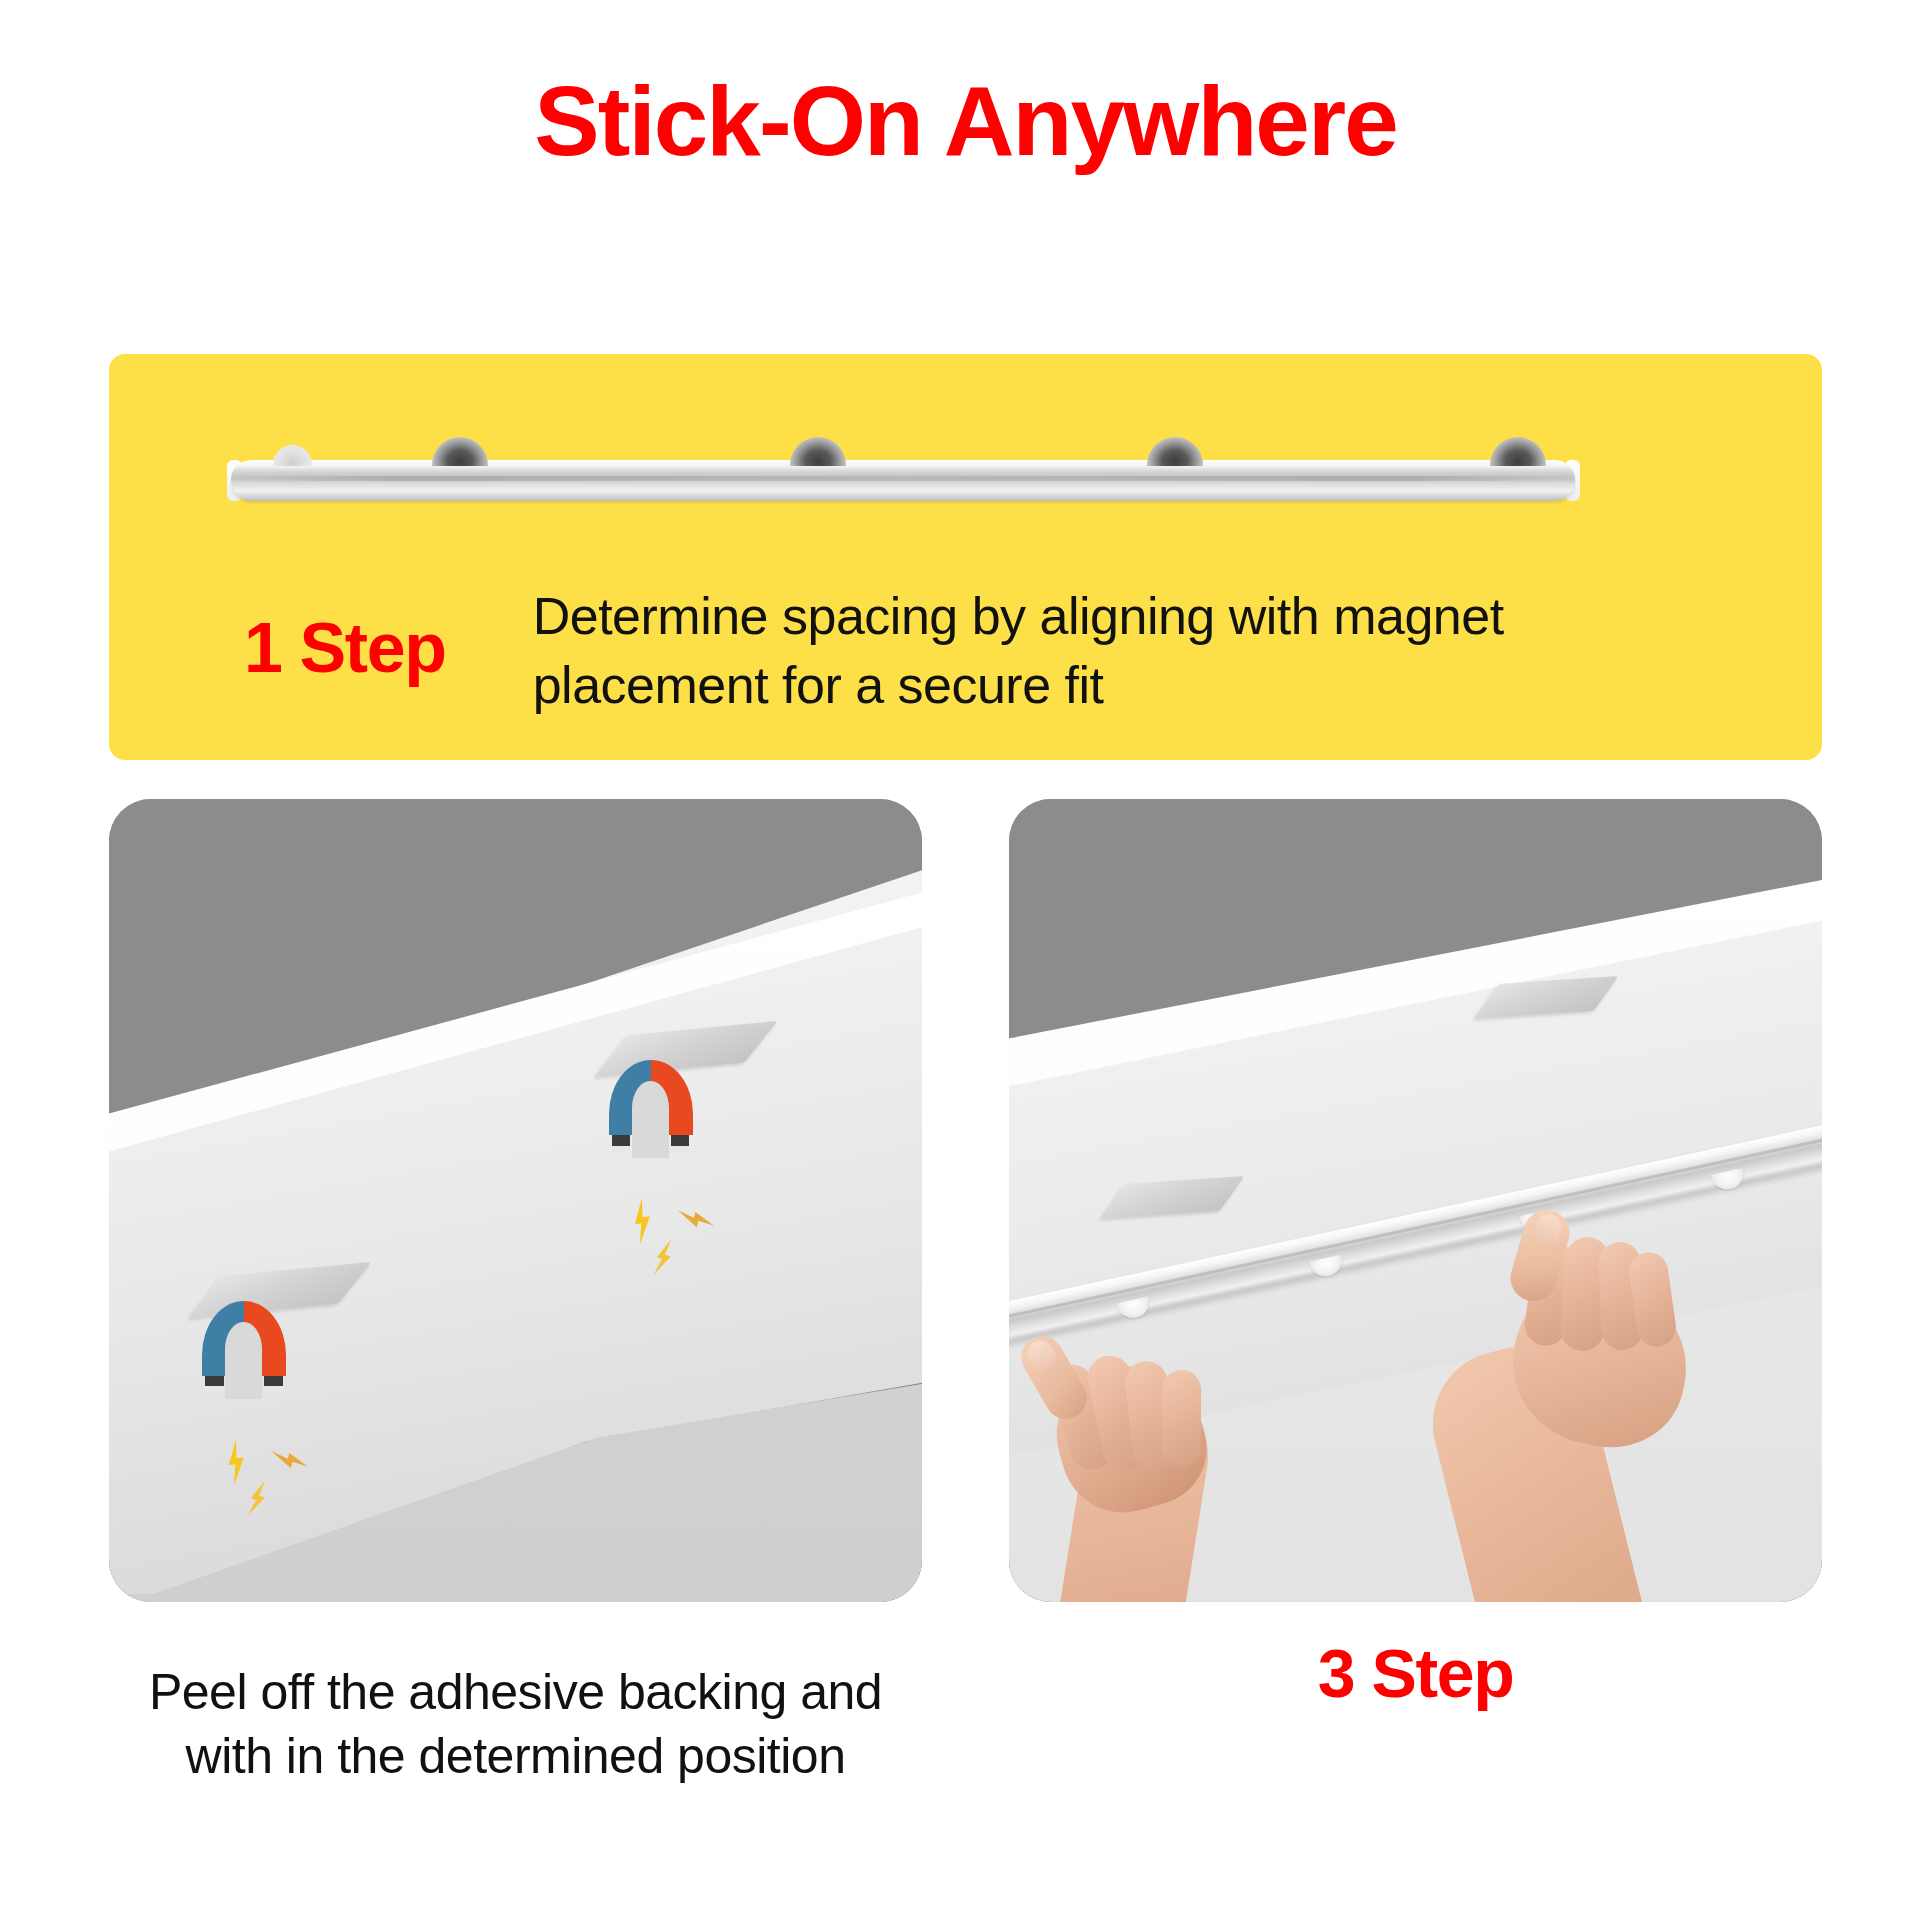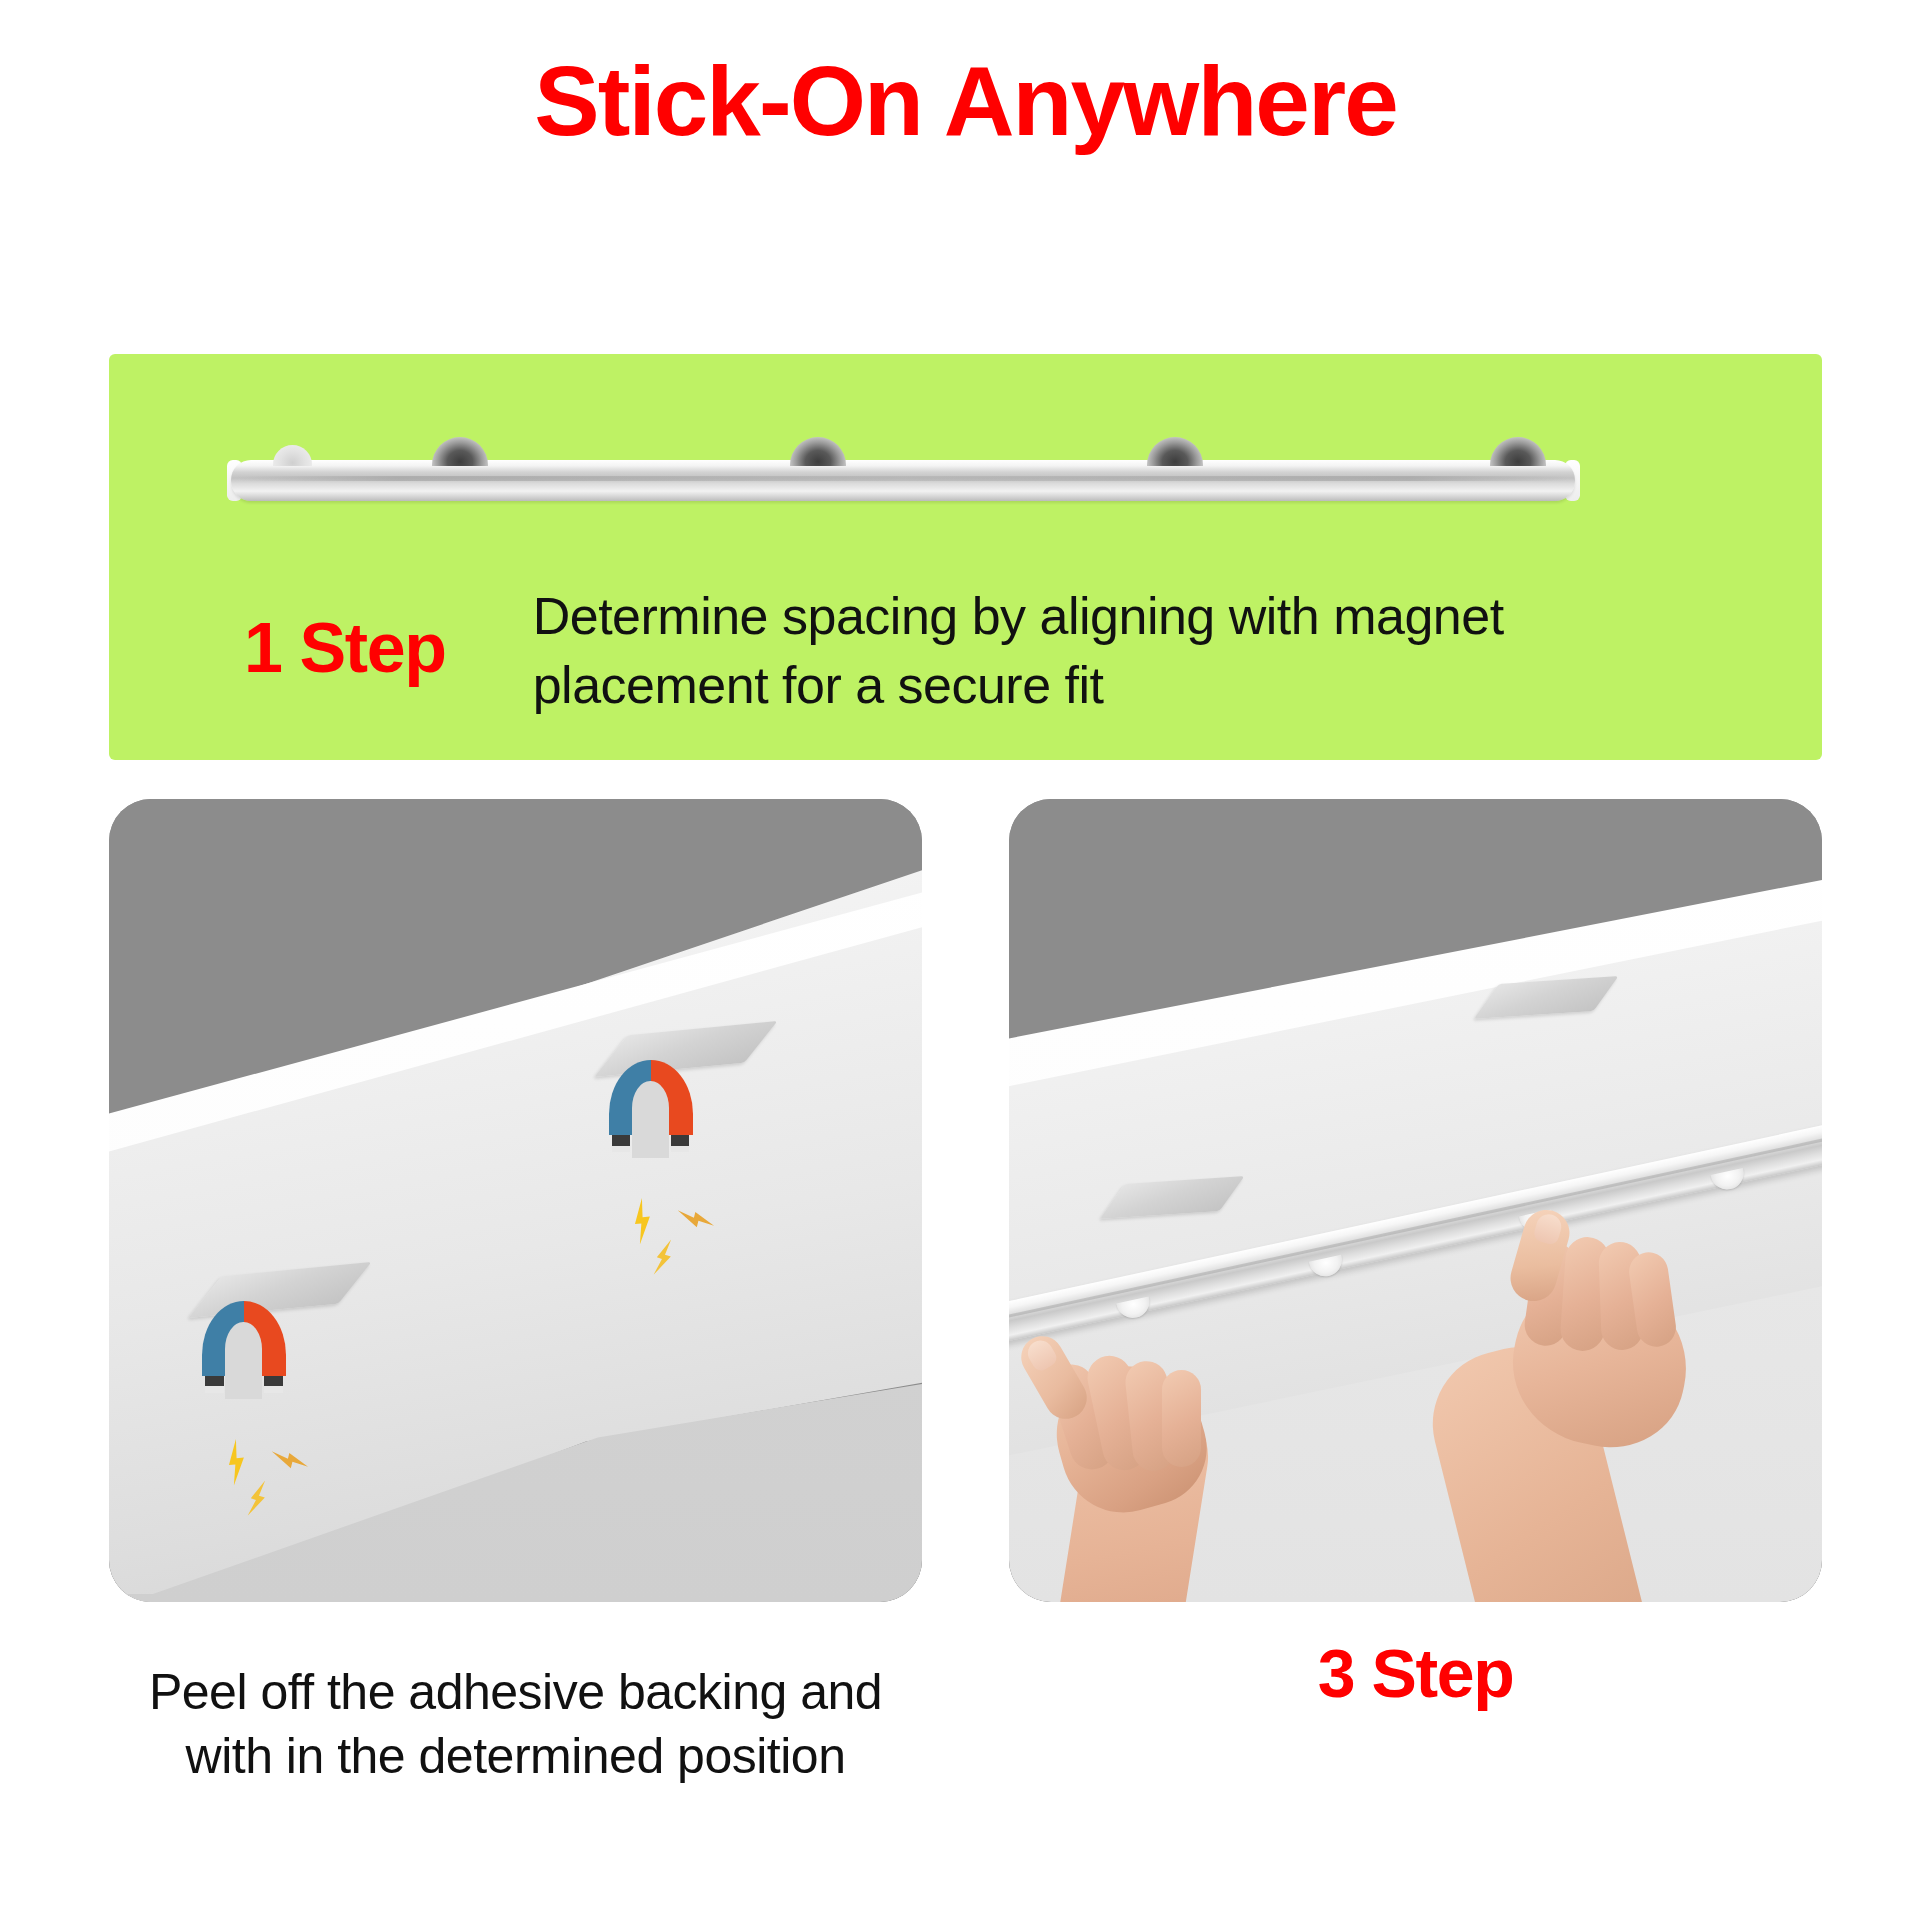--- a/index.html
+++ b/index.html
@@ -17,21 +17,21 @@
 
   
   .header {
     position: absolute;
     top: 0; left: 0;
     width: 1931px;
     text-align: center;
   }
   .headline {
     margin: 0;
-    padding-top: 50px;
+    padding-top: 70px;
     color: #ff0000;
     font-size: 98px;
     font-weight: 700;
     letter-spacing: -1.9px;
     line-height: 1.05;
     font-family: "Liberation Sans", sans-serif;
   }
   .subhead {
     margin: 0;
     padding-top: 17.4px;
@@ -42,22 +42,22 @@
     line-height: 1.1;
   }
 
   
   .panel-one {
     position: absolute;
     left: 109px;
     top: 354px;
     width: 1713px;
     height: 406px;
-    background: #bef264;
-    border-radius: 6px;
+    background: #fde047;
+    border-radius: 16px;
     overflow: hidden;
   }
   .lamp-stage {
     position: absolute;
     left: 0; top: 0;
     width: 1713px;
     height: 193px;
   }
   
   .lamp-bar {

